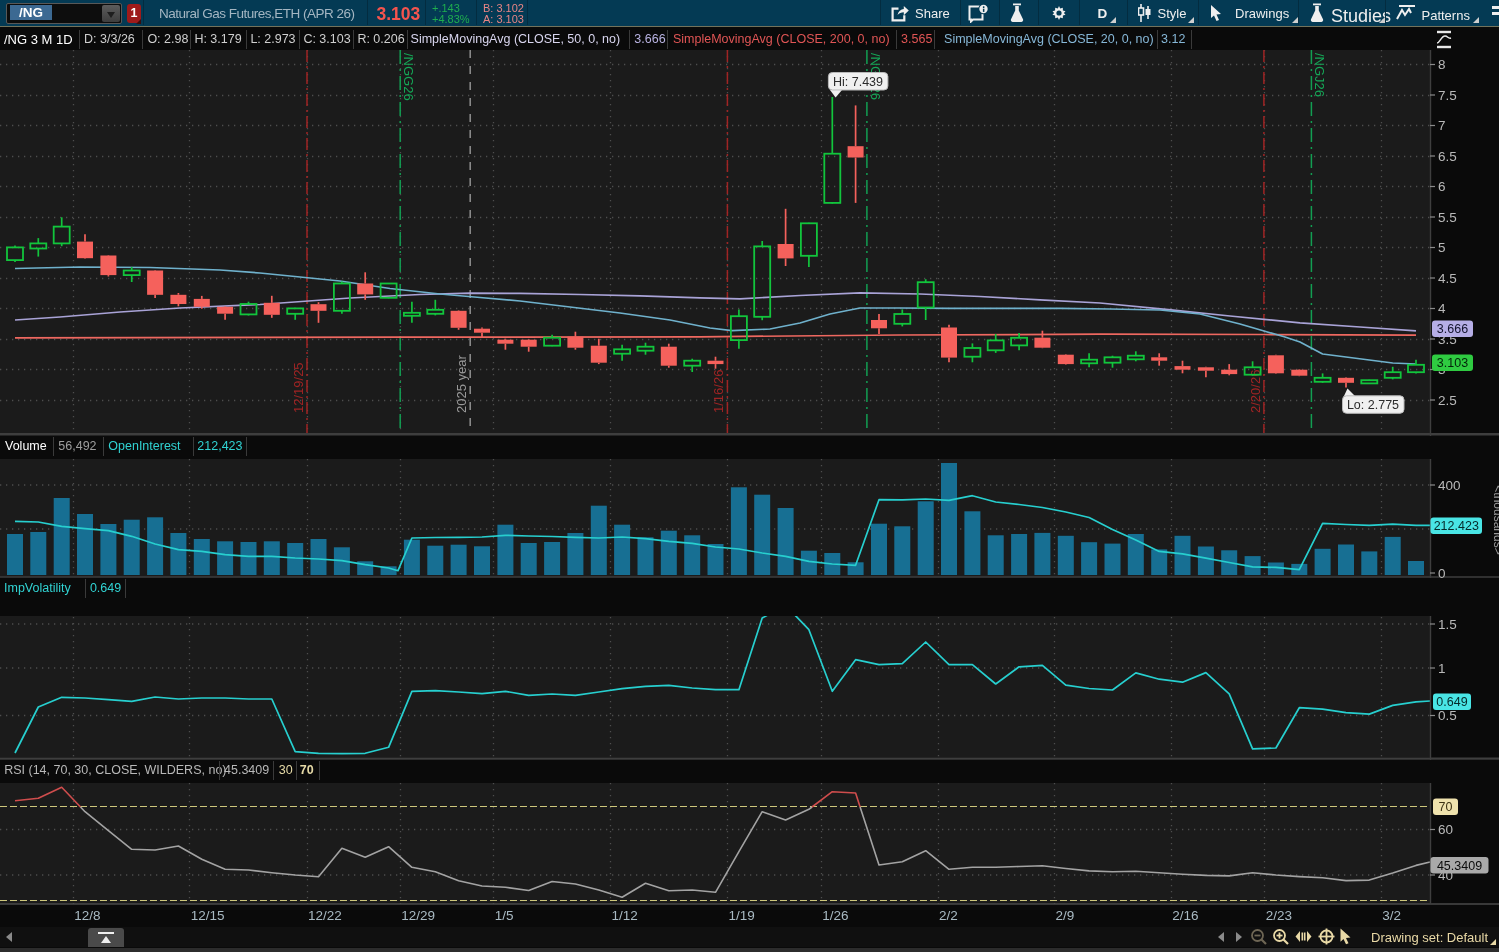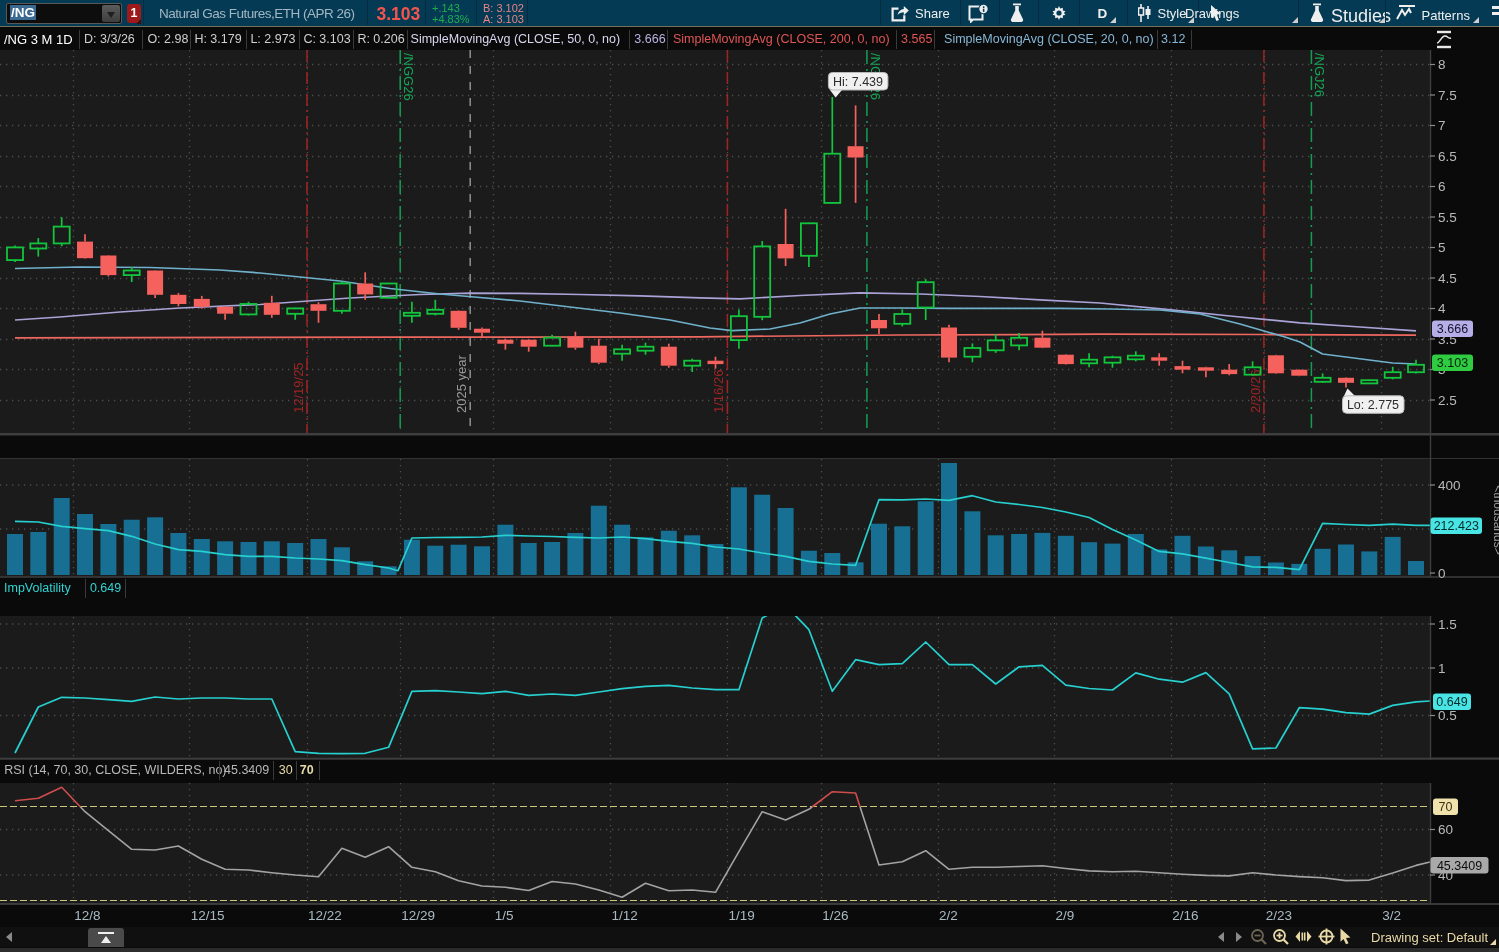--- a/index.html
+++ b/index.html
@@ -435,21 +435,21 @@
       <text x="1459.5" y="869.5" font-size="12.5" fill="#0c0c0c" text-anchor="middle">45.3409</text>
       <polygon points="830,90 842,90 835.6,97.5" fill="#f0f0f0"></polygon>
       <rect x="828.4" y="72.5" width="59.5" height="17.5" rx="4" fill="#f0f0f0" stroke="#b9b9b9" stroke-width="1"></rect>
       <text x="858" y="85.5" font-size="12.5" fill="#2a2a2a" text-anchor="middle">Hi: 7.439</text>
       <polygon points="1343.5,397 1356,397 1347.5,388.5" fill="#f0f0f0"></polygon>
       <rect x="1342.5" y="395.8" width="61.5" height="17.5" rx="4" fill="#f0f0f0" stroke="#b9b9b9" stroke-width="1"></rect>
       <text x="1373" y="409" font-size="12.5" fill="#2a2a2a" text-anchor="middle">Lo: 2.775</text>
     </svg>
 <div id="topbar">
   <div class="abs" style="left:6px;top:2.5px;width:116px;height:21px;background:#0d0d0d;border:1px solid #585858;border-radius:2px">
-    <span class="abs" style="left:3px;top:1.5px;background:#3c6992;color:#fff;font-size:13.5px;font-weight:bold;padding:0 1px">/NG</span>
+    <span class="abs" style="left:3px;top:1.5px;background:#3c6992;color:#fff;font-size:13.5px;font-weight:bold;padding:0 9px">/NG</span>
     <div class="abs" style="right:1px;top:1px;width:18px;height:17px;background:linear-gradient(#5c5c5c,#3e3e3e);border-radius:2px"></div>
     <div class="abs" style="right:6px;top:8px;width:0;height:0;border-left:4.5px solid transparent;border-right:4.5px solid transparent;border-top:6px solid #1e1e1e"></div>
   </div>
   <div class="abs" style="left:127px;top:3.5px;width:14px;height:19px;background:#9e1a1a;border-radius:3px;color:#fff;font-size:12.5px;font-weight:bold;text-align:center;line-height:19px">1</div>
   <div class="abs" style="left:136px;top:19px;width:0;height:0;border-left:5px solid transparent;border-bottom:5px solid #3b0d0d"></div>
   <div class="tsep" style="left:143px"></div>
   <div class="abs" style="left:159px;top:6px;font-size:13.5px;letter-spacing:-0.5px;color:#a4b6c2">Natural Gas Futures,ETH (APR 26)</div>
   <div class="tsep" style="left:367px"></div>
   <div class="abs" style="left:376.5px;top:4px;font-size:17.5px;font-weight:bold;color:#f4544e">3.103</div>
   <div class="tsep" style="left:425px"></div>
@@ -490,21 +490,21 @@
         <rect x="0.5" y="4" width="5" height="7" fill="#043a54" stroke="#efefef" stroke-width="1.6"></rect>
         <line x1="10" y1="2" x2="10" y2="15" stroke="#efefef" stroke-width="1.6"></line>
         <rect x="7.5" y="5" width="5" height="6" fill="#efefef"></rect>
       </svg>
   <div class="abs" style="left:1157.5px;top:6px;font-size:13px;color:#efefef">Style</div>
   <div class="abs" style="left:1188px;top:17px;width:0;height:0;border-left:6px solid transparent;border-bottom:6px solid #cfcfcf"></div>
   <div class="tsep" style="left:1198px"></div>
   <svg class="abs" style="left:1209px;top:4px" width="14" height="18" viewBox="0 0 14 18">
         <path d="M2 1 L12 10 L7.5 10.5 L10 16 L7.5 17 L5 11.5 L2 14 Z" fill="#efefef"></path>
       </svg>
-  <div class="abs" style="left:1185px;top:6px;font-size:13px;color:#efefef">Drawings</div>
+  <div class="abs" style="left:1235px;top:6px;font-size:13px;color:#efefef">Drawings</div>
   <div class="abs" style="left:1292px;top:17px;width:0;height:0;border-left:6px solid transparent;border-bottom:6px solid #cfcfcf"></div>
   <div class="tsep" style="left:1298px"></div>
   <svg class="abs" style="left:1308px;top:3px" width="18" height="21" viewBox="0 0 18 21">
         <rect x="5" y="0.5" width="8" height="1.8" fill="#efefef"></rect>
         <path d="M7.2 3 v4.6 L3 16.2 a2 2 0 0 0 1.8 2.8 h8.4 a2 2 0 0 0 1.8 -2.8 L10.8 7.6 V3 z" fill="#efefef"></path>
       </svg>
   <div class="abs" style="left:1331px;top:6px;font-size:18px;color:#efefef">Studies</div>
   <div class="abs" style="left:1379px;top:17px;width:0;height:0;border-left:6px solid transparent;border-bottom:6px solid #cfcfcf"></div>
   <div class="tsep" style="left:1385px"></div>
   <svg class="abs" style="left:1396px;top:4px" width="20" height="17" viewBox="0 0 20 17">
@@ -542,20 +542,30 @@
   <span class="c2" style="left:944.1px;color:#86b7d7">SimpleMovingAvg (CLOSE, 20, 0, no)</span>
       <span class="b2" style="left:1157.1px"></span>
   <span class="c2" style="left:1161.1px;color:#86b7d7">3.12</span>
       <span class="b2" style="left:1191.1px"></span>
   <svg class="abs" style="left:1436px;top:1px" width="19" height="19" viewBox="0 0 19 19">
         <line x1="1" y1="2" x2="15" y2="2" stroke="#e8e8e8" stroke-width="2.4"></line>
         <line x1="1" y1="17" x2="15" y2="17" stroke="#e8e8e8" stroke-width="2.4"></line>
         <path d="M1 13 C4 13 5 6 9 6 C12 6 12 9 15 8" fill="none" stroke="#e8e8e8" stroke-width="1.5"></path>
       </svg>
 </div>
+<div class="hdr" style="top:436px;height:22.5px">
+  <span class="hc" style="left:5px;color:#fff">Volume</span>
+      <span class="hb" style="left:53.3px"></span>
+  <span class="hc" style="left:58.3px;color:#9e9e9e">56,492</span>
+      <span class="hb" style="left:103.3px"></span>
+  <span class="hc" style="left:108.3px;color:#31d3d3">OpenInterest</span>
+      <span class="hb" style="left:192.7px"></span>
+  <span class="hc" style="left:197.3px;color:#31d3d3">212,423</span>
+      <span class="hb" style="left:245.7px"></span>
+</div>
 <div class="hdr" style="top:577.5px;height:38px">
   <span class="hc" style="left:4px;color:#31d3d3">ImpVolatility</span>
       <span class="hb" style="left:85.3px"></span>
   <span class="hc" style="left:89.9px;color:#31d3d3">0.649</span>
       <span class="hb" style="left:124.8px"></span>
 </div>
 <div class="hdr" style="top:760px;height:22.5px">
   <span class="hc" style="left:4.2px;color:#b8b8b8">RSI (14, 70, 30, CLOSE, WILDERS, no)</span>
       <span class="hb" style="left:219px"></span>
   <span class="hc" style="left:224px;color:#b8b8b8">45.3409</span>

